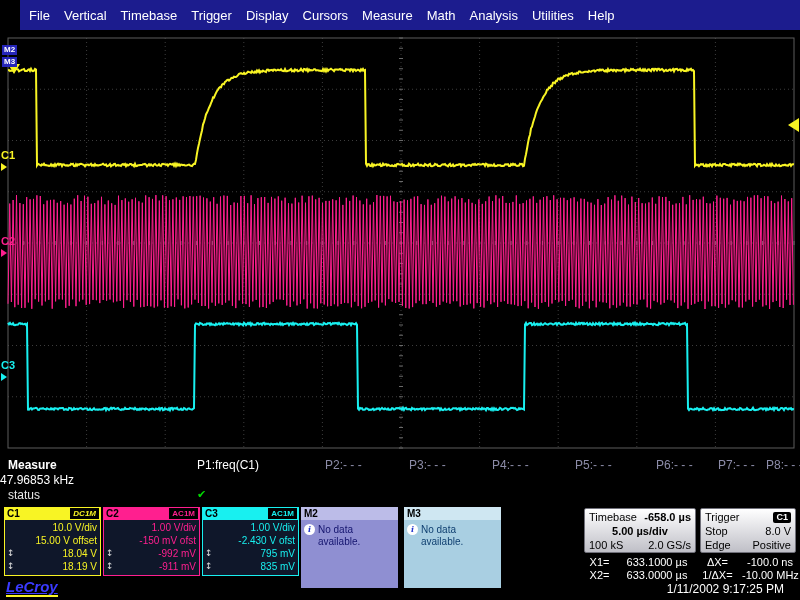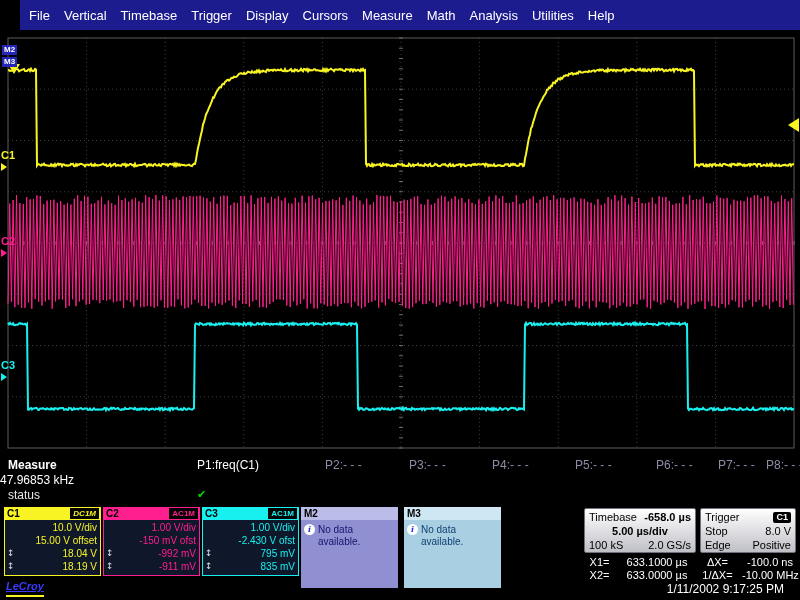--- a/index.html
+++ b/index.html
@@ -66,21 +66,21 @@
   .src-badge{background:#000;color:#fff;font-size:9px;padding:0 3px;border-radius:2px;
     line-height:11px;align-self:center;font-weight:bold;}
 
   
   .cursor-box{position:absolute;left:584px;top:556px;width:214px;display:grid;
     grid-template-columns:34px 78px 46px 56px;font-size:11px;color:#fff;line-height:13px;}
   .cl{text-align:center;padding-right:3px;white-space:nowrap;}
   .cv{text-align:center;white-space:nowrap;}
 
   
-  .logo{position:absolute;left:6px;top:578px;color:#3a3aff;font-size:11px;font-weight:bold;
+  .logo{position:absolute;left:6px;top:578px;color:#3a3aff;font-size:15px;font-weight:bold;
     font-style:italic;border-bottom:2px solid #f8f424;line-height:17px;text-decoration:underline;}
   .datetime{position:absolute;right:16px;top:582px;color:#fff;font-size:12px;}
 </style>
 </head>
 <body>
 
 <div class="screen">
 
   <div class="menu-bar">
       <span class="menu-item">File</span>

